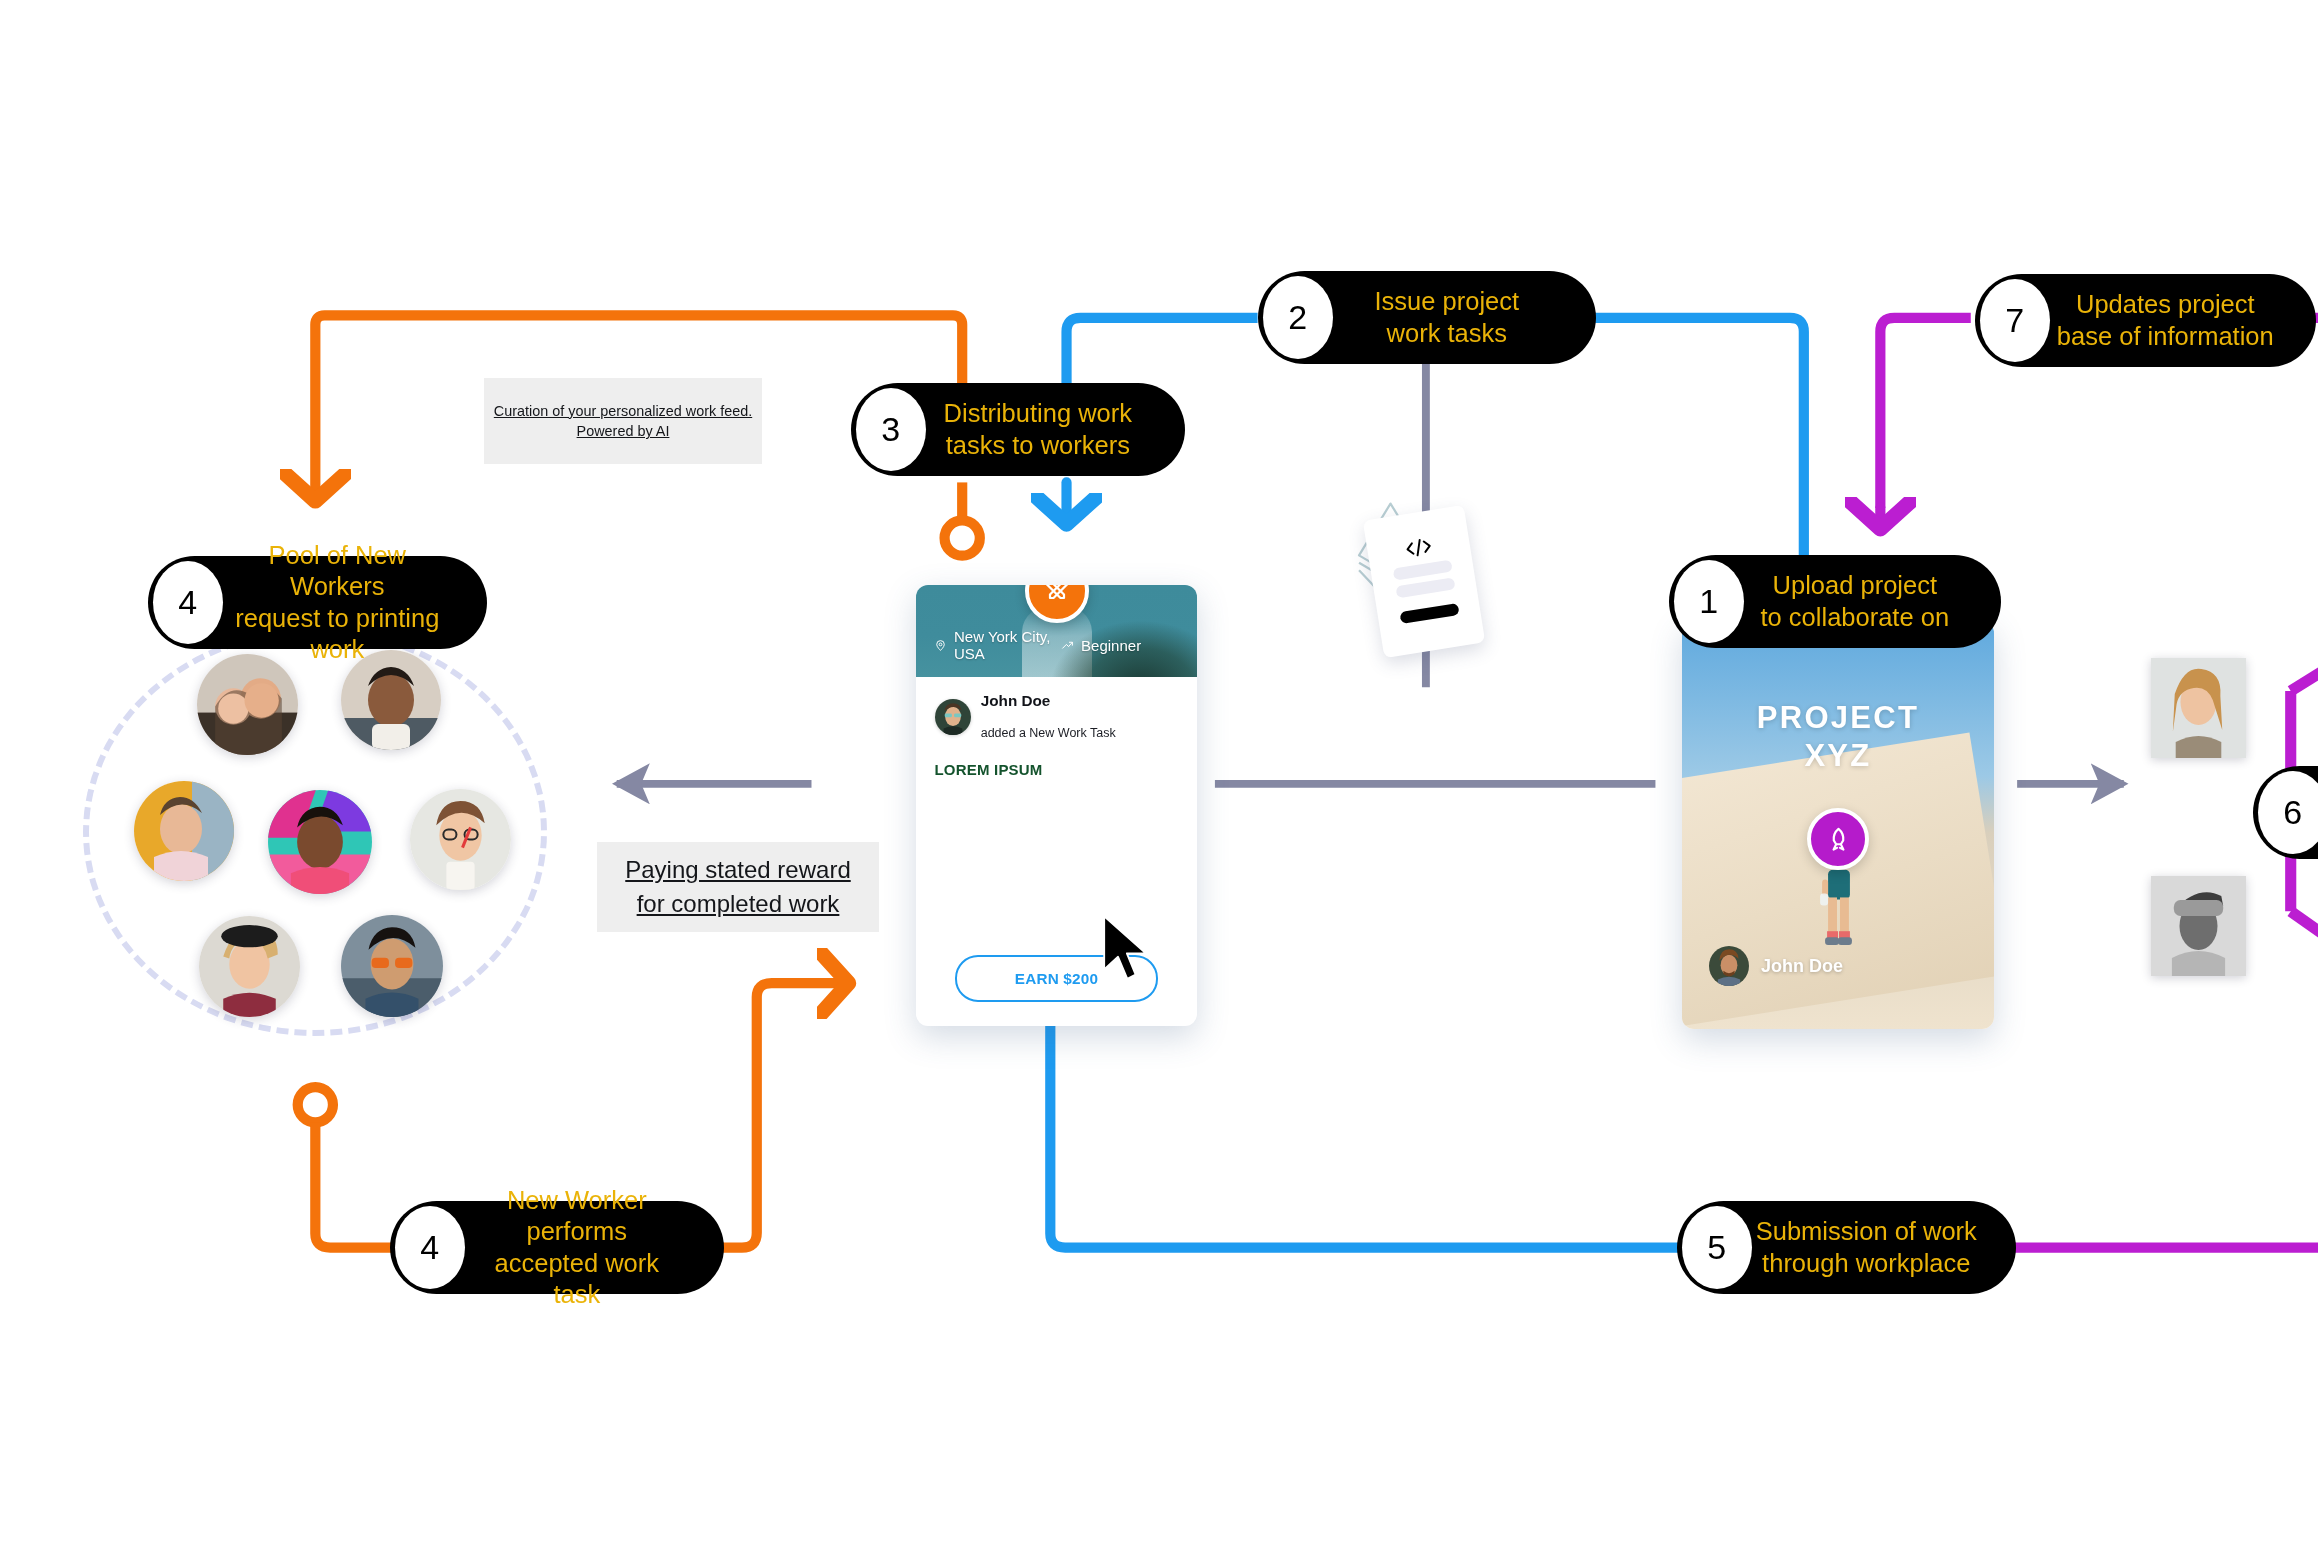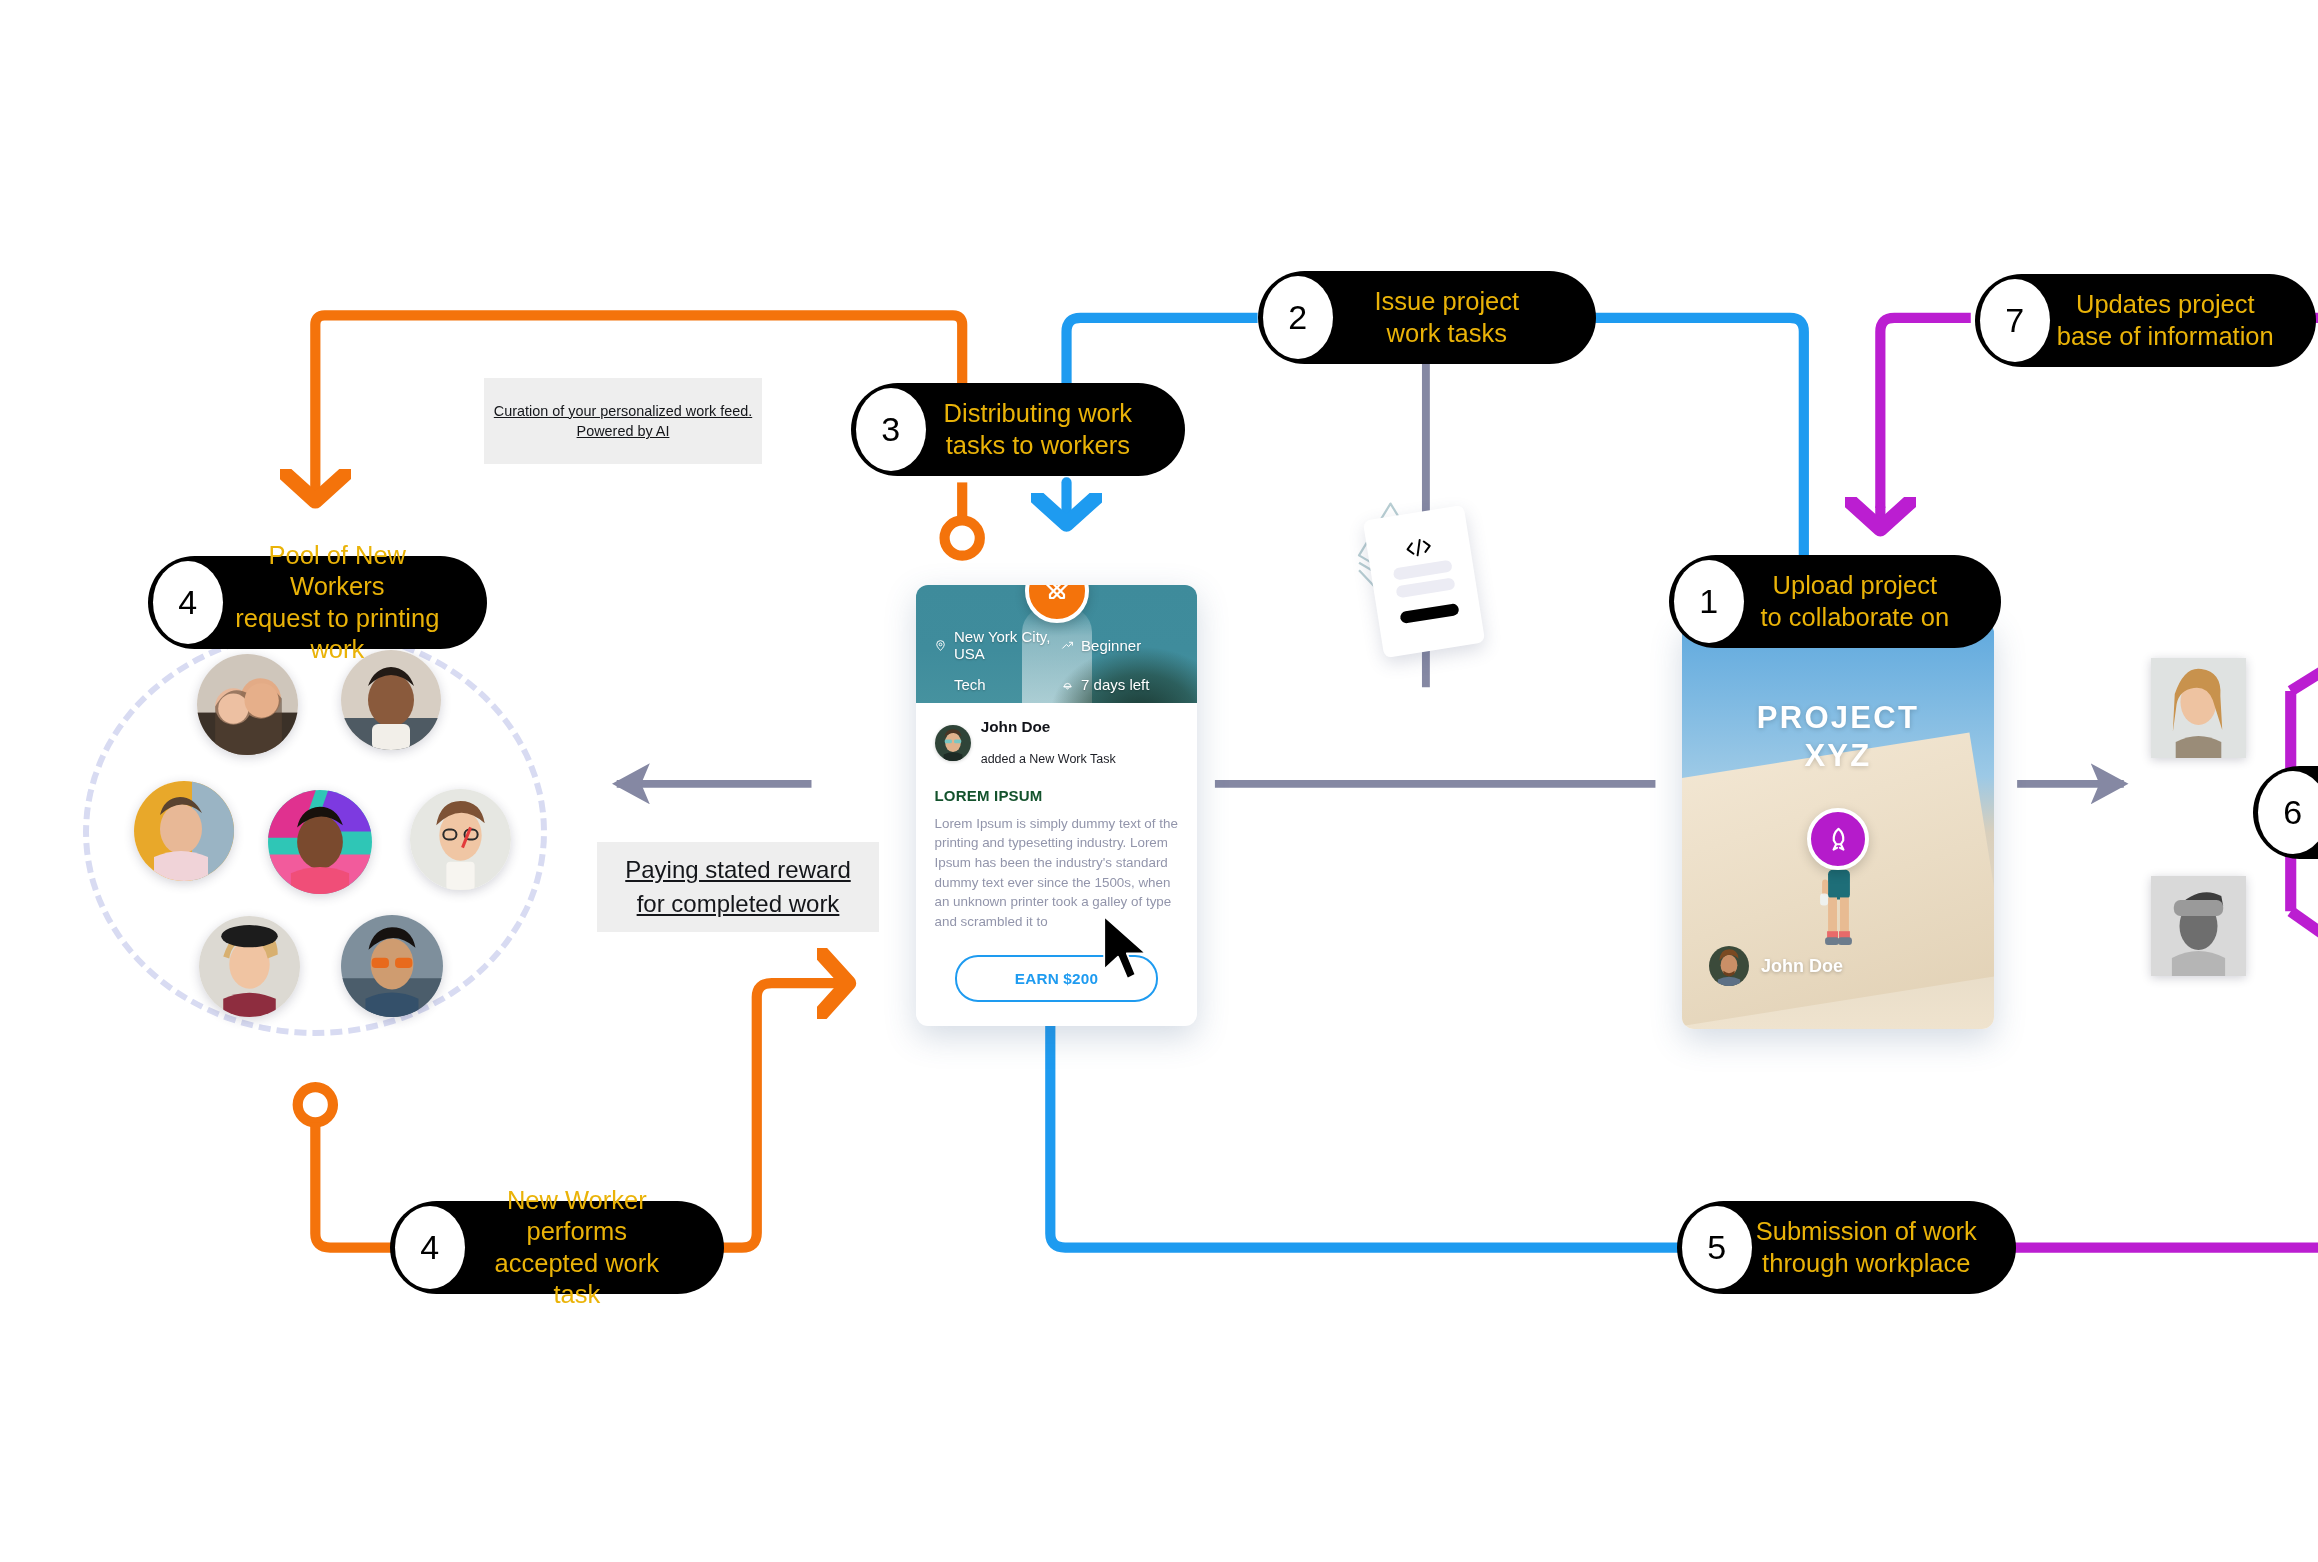--- a/index.html
+++ b/index.html
@@ -36,21 +36,21 @@
 
   
   #hex{position:absolute;left:2133px;top:524px;width:524px;height:468px;z-index:15;}
   .sq{position:absolute;overflow:hidden;box-shadow:0 2.3px 9.3px rgba(40,40,70,.22);}
   .sq .ph{width:100%;height:100%;display:block;}
 
   
   #taskcard{position:absolute;left:916px;top:585px;width:281px;height:441px;z-index:30;
         background:#fff;border-radius:12px;box-shadow:0 10.2px 32px rgba(60,90,130,.22);
         overflow:hidden;display:flex;flex-direction:column;}
-  #cardhero{position:relative;height:118px;flex:0 0 auto;overflow:hidden;
+  #cardhero{position:relative;height:92px;flex:0 0 auto;overflow:hidden;
         background:linear-gradient(180deg,#3e8b9b 0%,#3f8c9c 55%,#46929f 100%);}
   #cardhero .bldg{position:absolute;left:50%;top:17.6px;transform:translateX(-50%);
         width:70px;height:111px;background:
           linear-gradient(180deg,rgba(255,255,255,.0) 0%,rgba(255,255,255,.45) 30%,rgba(230,240,242,.78) 100%);
         border-radius:50% 50% 2.8px 2.8px/26% 26% 0.9px 0.9px;opacity:.85;}
   #cardhero .palm{position:absolute;right:-4.6px;bottom:-13px;width:153px;height:70px;
         background:radial-gradient(ellipse at 60% 100%,rgba(18,40,30,.85) 0%,rgba(25,55,40,.55) 42%,rgba(60,130,140,0) 70%);}
   .meta{position:absolute;left:17.6px;top:43px;right:12px;display:grid;
         grid-template-columns:1fr 1fr;row-gap:14.4px;column-gap:2.8px;}
   .meta .cell{display:flex;align-items:center;gap:7.4px;color:#fff;font-size:15px;
@@ -343,21 +343,20 @@
             <rect x="53" y="40" width="20" height="11" rx="4" fill="#79c7c2"></rect>
             <path d="M24 82 q26 -12 52 0 l0 18 l-52 0Z" fill="#1d2a24"></path>
           </svg>
         </div>
         <div class="ptxt">
           <div class="pname">John Doe</div>
           <div class="pact">added a New Work Task</div>
         </div>
       </div>
       <div id="cardtitle">LOREM IPSUM</div>
-      <div id="cardpara">Lorem Ipsum is simply dummy text of the printing and typesetting industry. Lorem Ipsum has been the industry's standard dummy text ever since the 1500s, when an unknown printer took a galley of type and scrambled it to</div>
       <div id="earnbtn">EARN $200</div>
     </div>
   </div>
 
   <svg id="cursor" width="56" height="74" viewBox="0 0 24 32">
     <path d="M3 1 L3 24 L9 18.5 L13 28 L16.6 26.2 L12.8 17 L21 17 Z" fill="#000" stroke="#fff" stroke-width="0.8" stroke-linejoin="round"></path>
   </svg>
 
   <div id="contract">
     <svg id="eth" width="93" height="111" viewBox="0 0 100 120" fill="none" stroke="#b7cdd2" stroke-width="2.4" stroke-linejoin="round">

